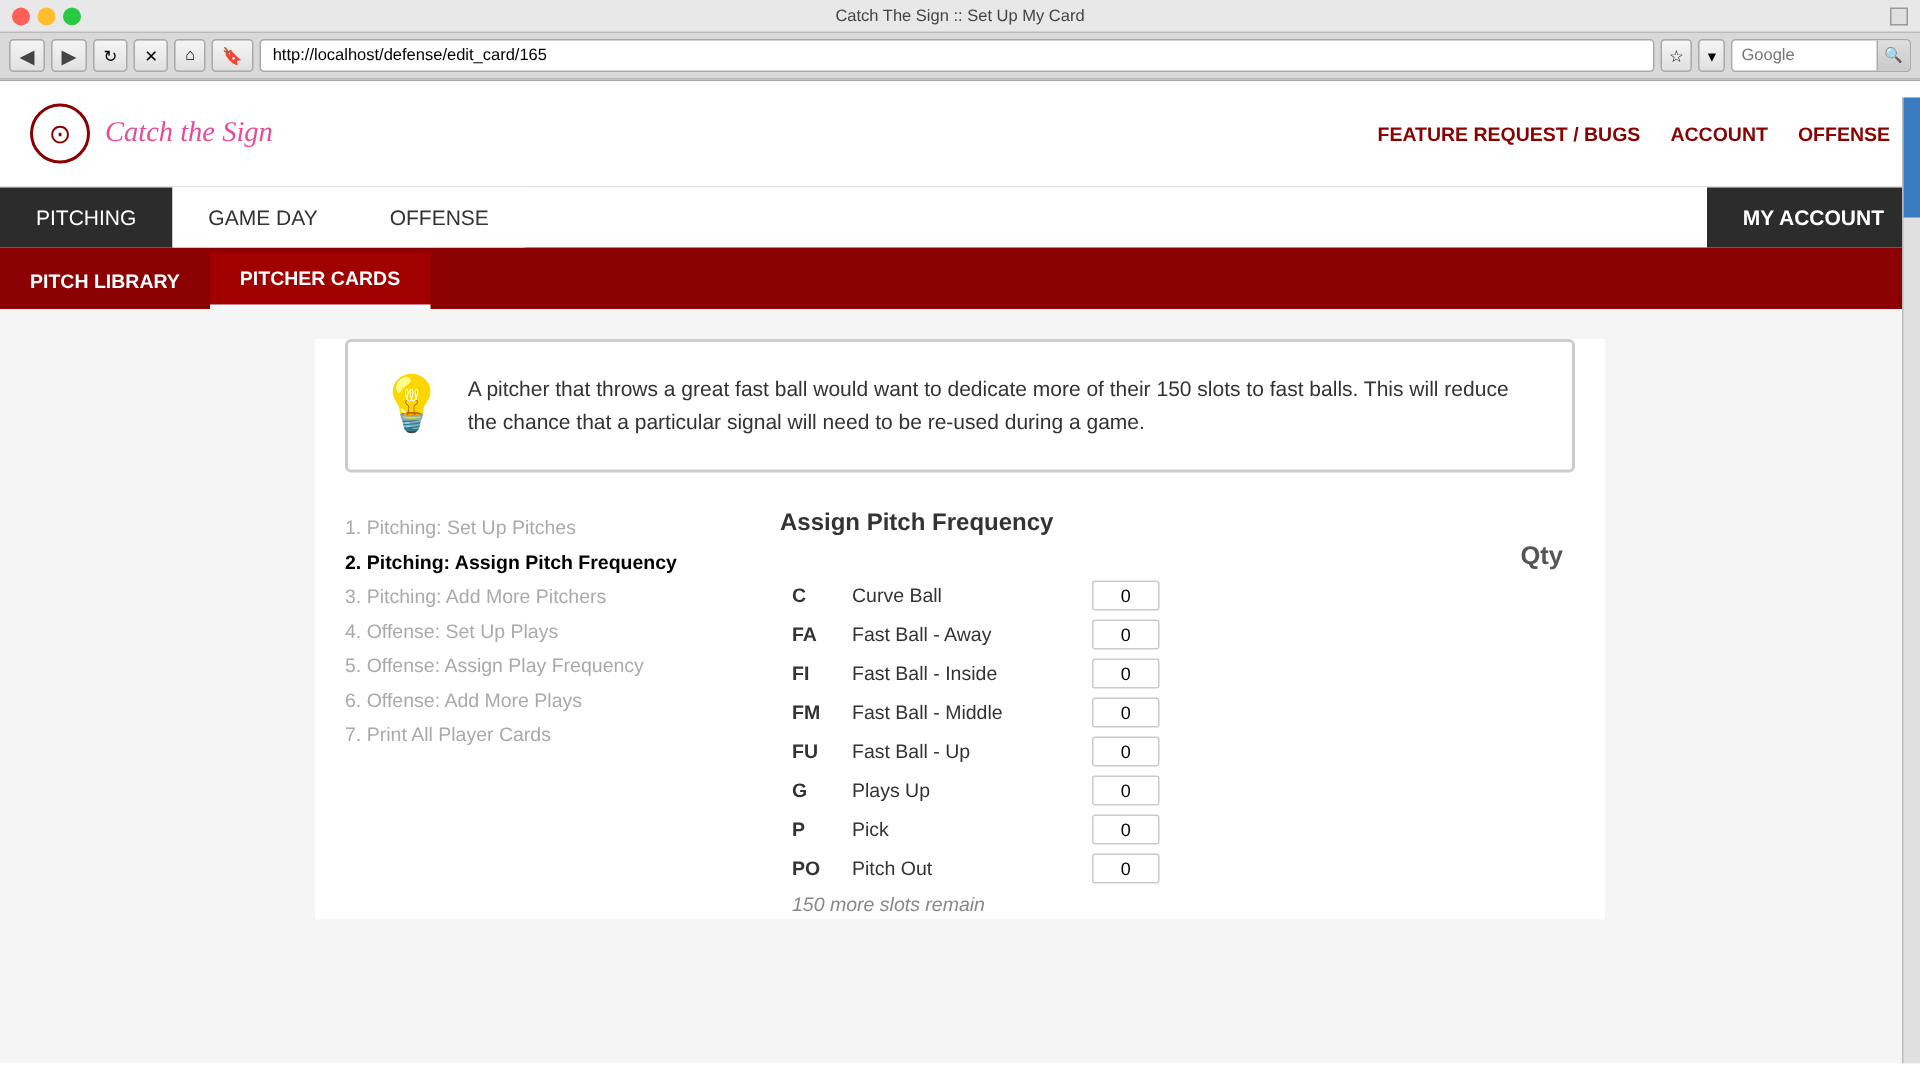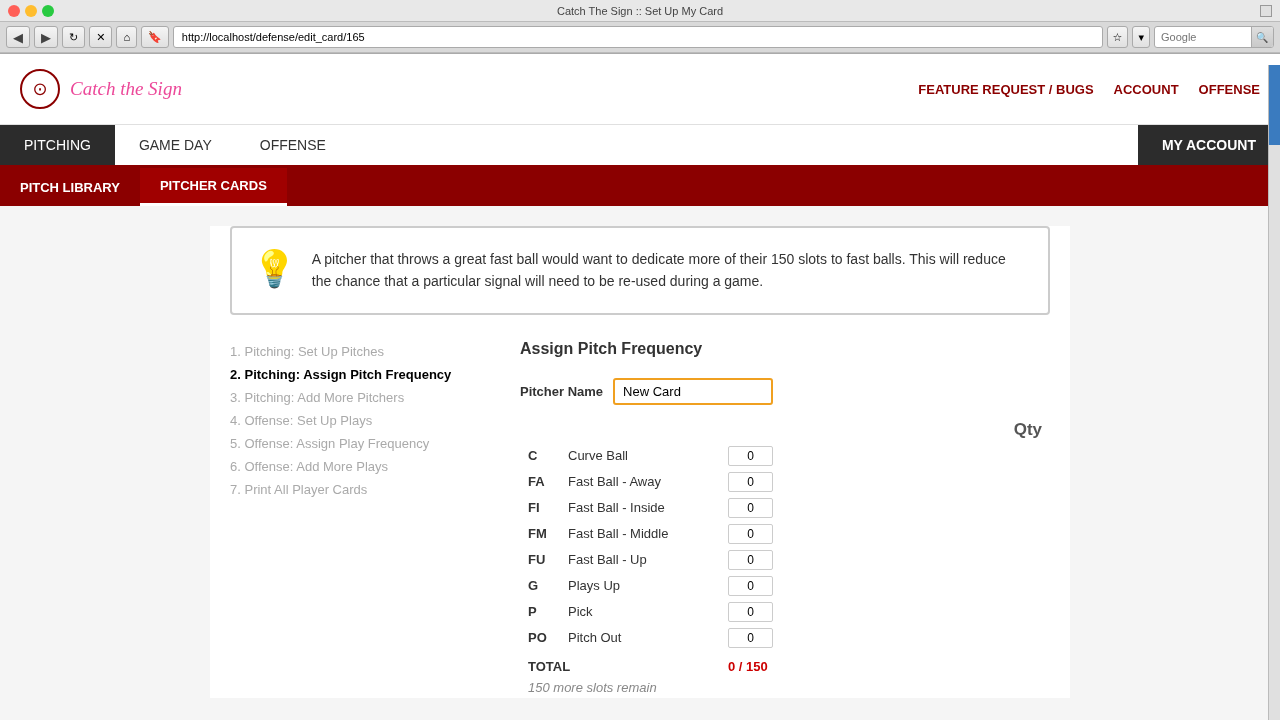--- a/index.html
+++ b/index.html
@@ -264,21 +264,21 @@
       color: #000;
       font-weight: bold;
     }
 
     .form-col {
       flex: 1;
     }
     .form-title {
       font-size: 16px;
       font-weight: bold;
-      margin-bottom: 20px;
+      margin-bottom: 0;
       color: #333;
     }
     .pitcher-name-row {
       display: flex;
       align-items: center;
       gap: 10px;
       margin-bottom: 12px;
     }
     .pitcher-name-label {
       font-size: 13px;
@@ -465,24 +465,20 @@
             <span>6. </span><span>Offense: Add More Plays</span>
           </div>
           <div class="step-item">
             <span>7. </span><span>Print All Player Cards</span>
           </div>
         </div>
 
         <div class="form-col">
           <div class="form-title">Assign Pitch Frequency</div>
 
-          <div class="pitcher-name-row">
-            <span class="pitcher-name-label">Pitcher Name</span>
-            <input class="pitcher-name-input" type="text" value="New Card" style="">
-          </div>
 
           <table class="pitch-table">
             <thead>
               <tr>
                 <th></th>
                 <th></th>
                 <th>Qty</th>
               </tr>
             </thead>
             <tbody id="pitch-rows">
@@ -537,26 +533,20 @@
     </tr>
                 <tr>
       <td class="code">PO</td>
       <td class="pitch-name">Pitch Out</td>
       <td>
         <input class="qty-input" type="text" value="0" style="">
       </td>
     </tr>
               </tbody>
             <tfoot>
-              <tr class="total-row">
-                <td colspan="2">TOTAL</td>
-                <td>
-                  <span class="total-fraction">0 / 150</span>
-                </td>
-              </tr>
               <tr>
                 <td colspan="3" class="slots-remain">150 more slots remain</td>
               </tr>
             </tfoot>
           </table>
 
         </div>
       </div>
 
     </div>

